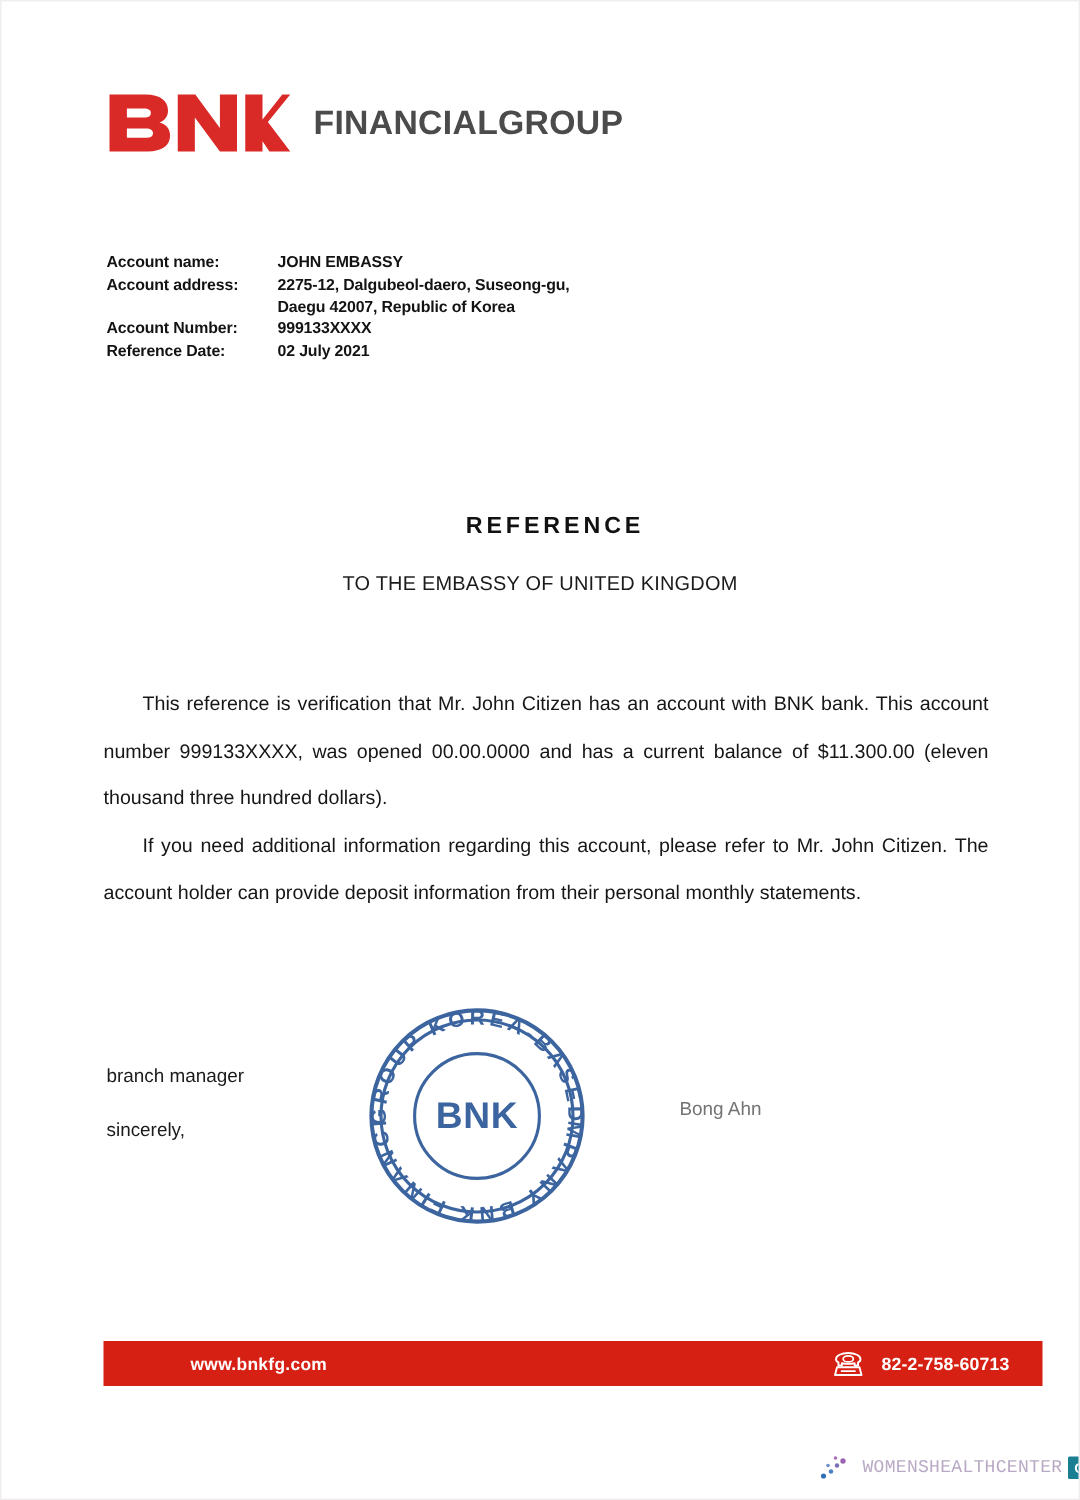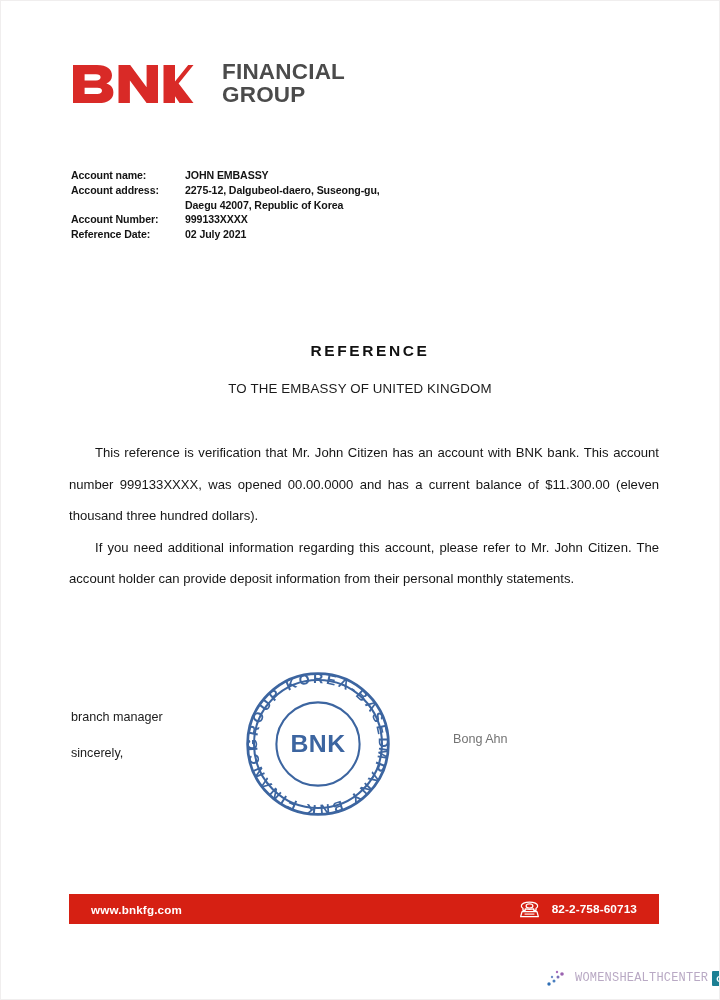--- a/index.html
+++ b/index.html
@@ -28,23 +28,23 @@
     position: absolute;
     left: 70px;
     top: 60px;
     display: flex;
     align-items: center;
   }
   .logo-mark {
     display: block;
   }
   .logo-words {
-    margin-left: 28px;
-    display: flex;
-    flex-direction: column;
+    margin-left: 15px;
+    display: flex;
+    flex-direction: row;
     justify-content: center;
     line-height: 1.02;
   }
   .logo-words span {
     font-family: "Liberation Sans", sans-serif;
     font-weight: bold;
     font-size: 22.5px;
     letter-spacing: 0.2px;
     color: #4b4b4b;
   }
@@ -95,21 +95,21 @@
     text-align: center;
     font-size: 13.3px;
     letter-spacing: 0.15px;
     color: #1b1b1b;
   }
 
   
   .body-text {
     position: absolute;
     left: 68px;
-    top: 436px;
+    top: 452px;
     width: 590px;
     font-size: 13.1px;
     line-height: 31.5px;
     text-align: justify;
     text-justify: inter-word;
     color: #161616;
   }
   .body-text p {
     margin: 0;
     text-indent: 26px;
@@ -146,20 +146,21 @@
   
   .footer-bar {
     position: absolute;
     left: 68px;
     top: 893px;
     width: 590px;
     height: 30px;
     background: #d62013;
     display: flex;
     align-items: center;
+    padding-left: 36px;
   }
   .footer-site {
     margin-left: 22px;
     color: #ffffff;
     font-size: 11.6px;
     font-weight: bold;
     letter-spacing: 0.2px;
   }
   .footer-right {
     margin-left: auto;

